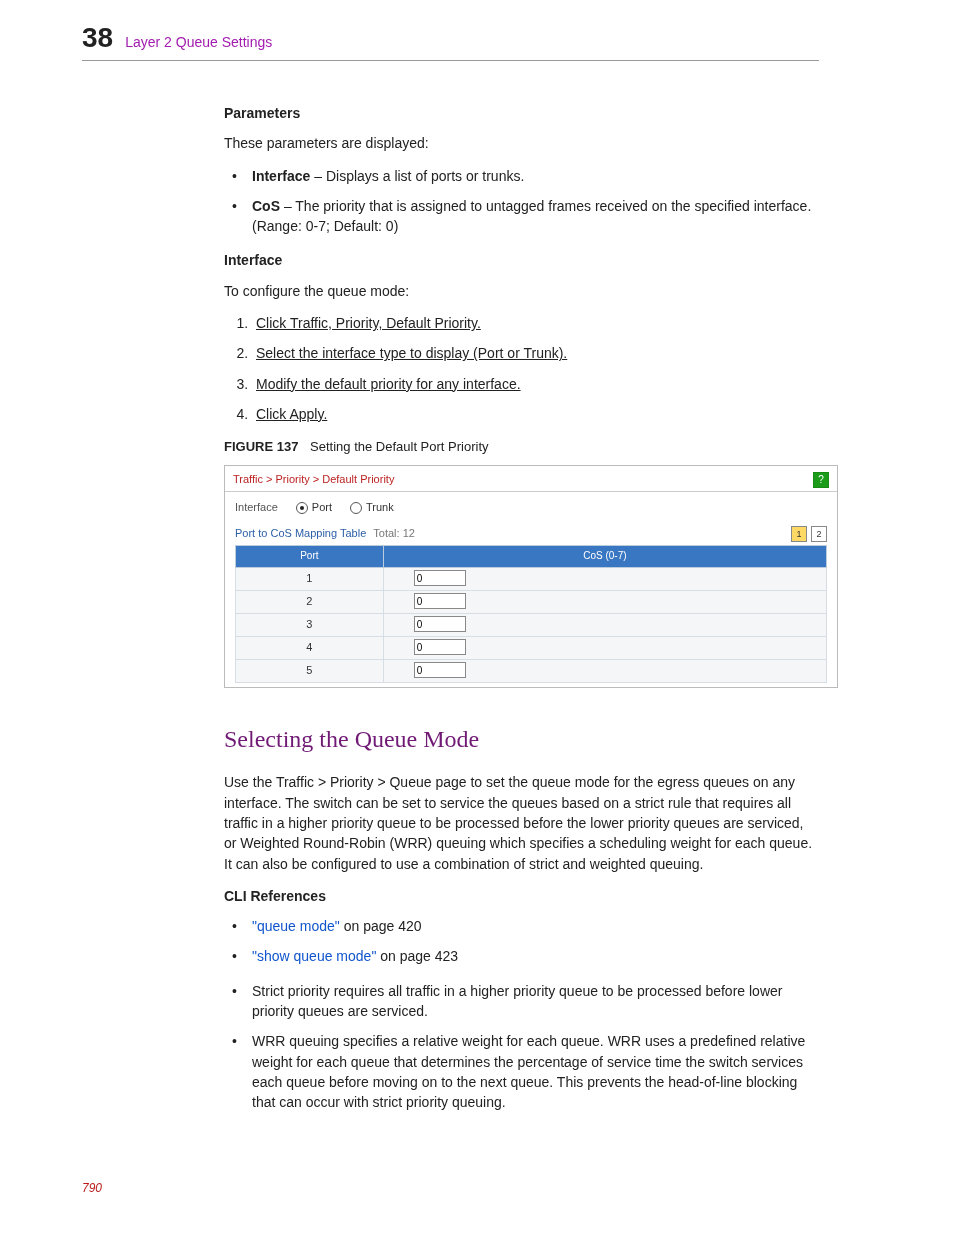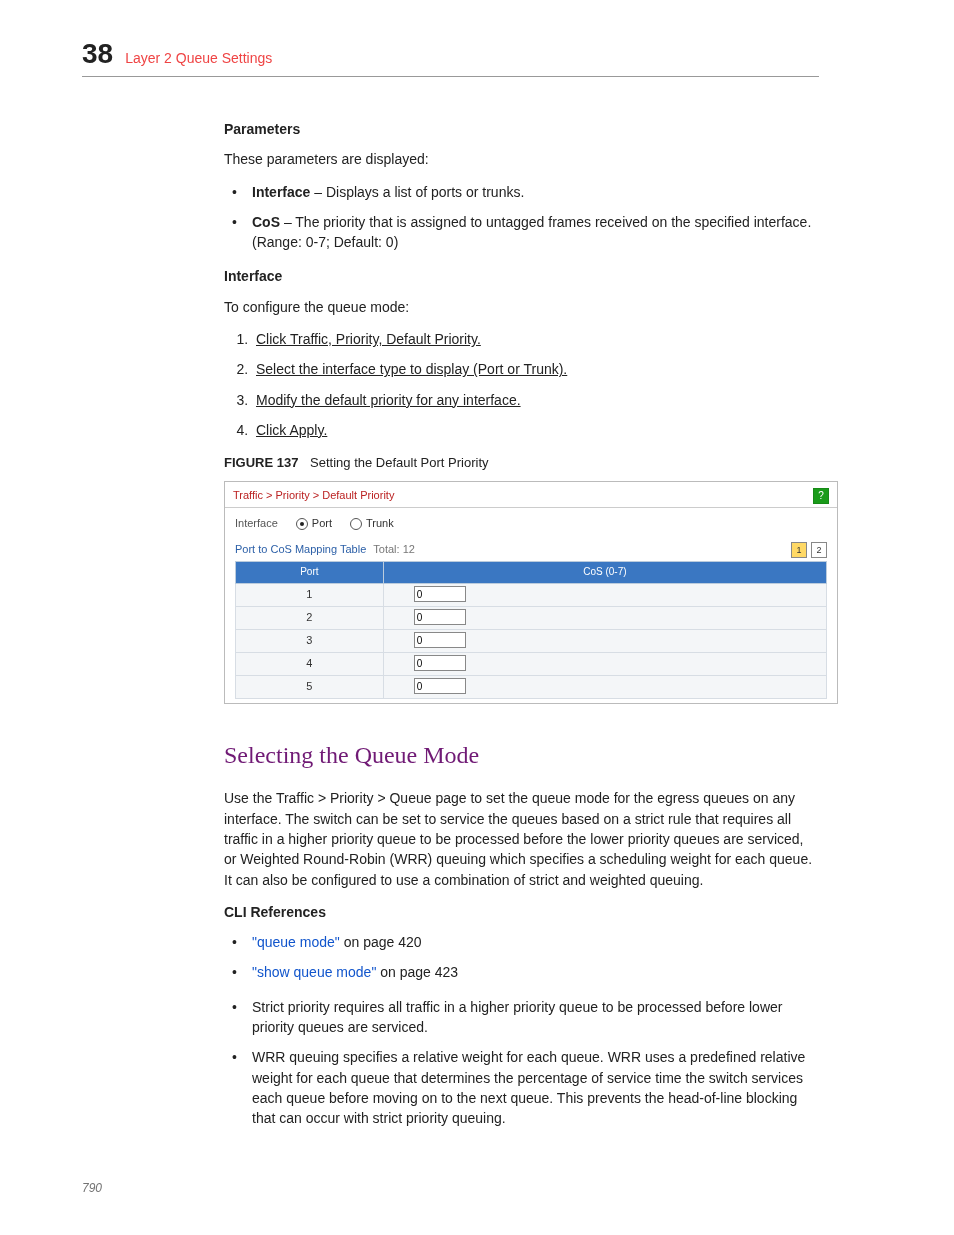--- a/index.html
+++ b/index.html
@@ -9,39 +9,39 @@
     width: 954px;
     background: #fff;
     font-family: Arial, Helvetica, sans-serif;
     color: #222;
   }
   .page {
     position: relative;
     width: 889px;
     height: 1235px;
     box-sizing: border-box;
-    padding: 40px 70px 50px 82px;
+    padding: 24px 70px 50px 82px;
   }
   .header {
     display: flex;
     align-items: baseline;
     gap: 12px;
     border-bottom: 1px solid #999;
     padding-bottom: 8px;
     margin-bottom: 42px;
   }
   .chapnum {
     font-size: 28px;
     font-weight: bold;
     letter-spacing: 0px;
     line-height: 1;
   }
   .chapter-title {
     font-size: 14px;
-    color: #ef4444;
+    color: #a21caf;
   }
   .content {
     margin-left: 142px;
     font-size: 14px;
     line-height: 1.45;
     color: #222;
   }
   .content h4.parameters {
     font-size: 14px;
     font-weight: bold;
@@ -167,21 +167,21 @@
   .link { color: #1155cc; }
   .footer {
     position: absolute;
     bottom: 40px;
     left: 82px;
     right: 70px;
     display: flex;
     justify-content: space-between;
     font-size: 12px;
     font-style: italic;
-    color: #737373;
+    color: #b91c1c;
   }
   .footer .right { text-align: right; }
   .bold { font-weight: bold; }
 </style>
 </head>
 <body>
 
 <div class="page">
 
   <div class="header">

